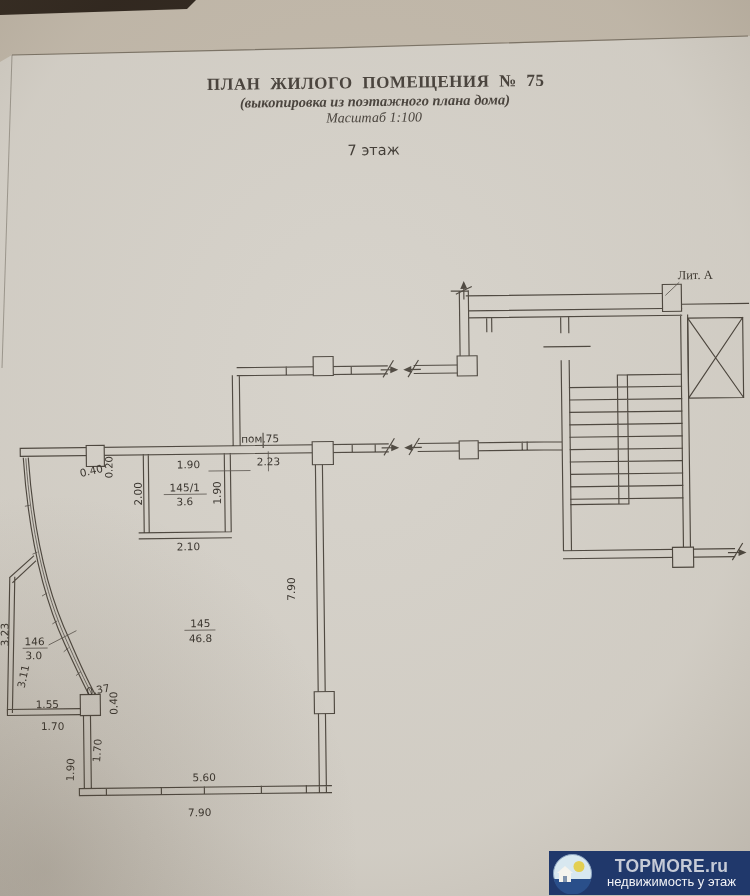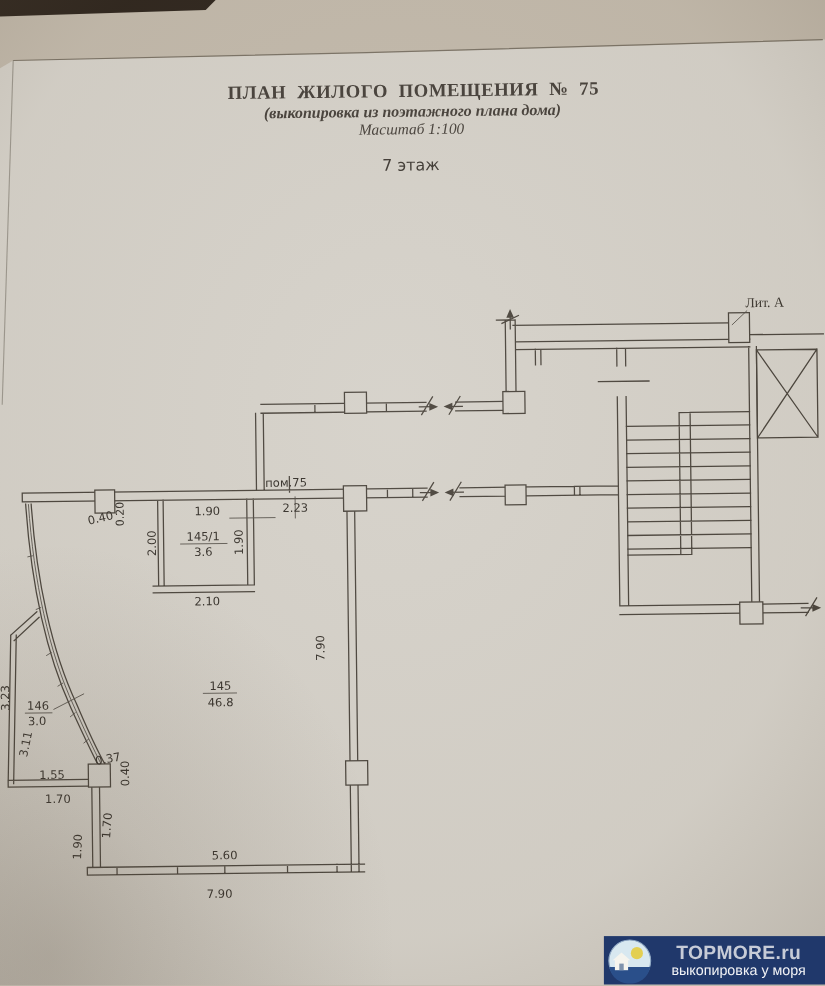--- a/index.html
+++ b/index.html
@@ -193,16 +193,16 @@
     <path d="M2 27 A19 19 0 0 0 39 27 L39 26 L2 26 Z" fill="#2a4f8a"></path>
     <circle cx="27" cy="13.5" r="5.5" fill="#e3cf52"></circle>
     <g fill="#f5f4ee">
       <polygon points="13,13 5,20 21,20"></polygon>
       <rect x="7" y="19" width="12" height="10"></rect>
     </g>
     <rect x="11" y="23" width="4" height="6" fill="#7f93ad"></rect>
   </svg>
   <div class="txt">
     <span class="site">TOPMORE.ru</span>
-    <span class="tagline">выкопировка у моря</span>
+    <span class="tagline">недвижимость у этаж</span>
   </div>
 </div>
 </div>
 
 </body></html>

